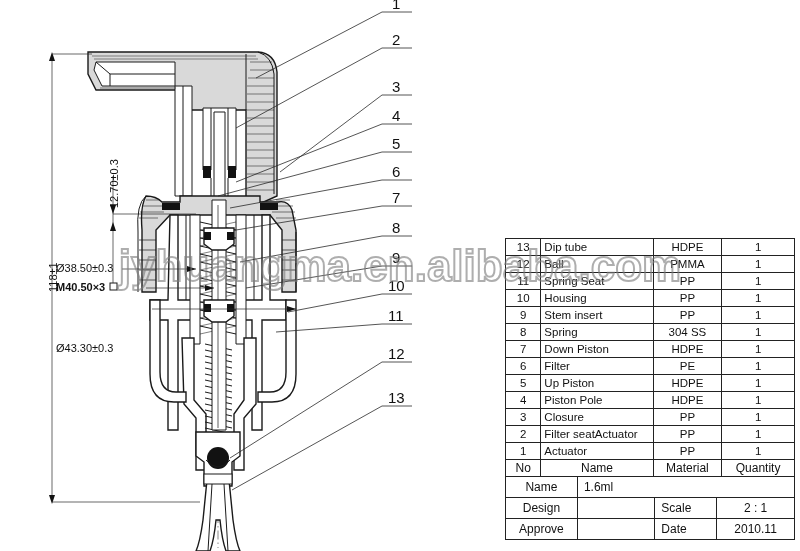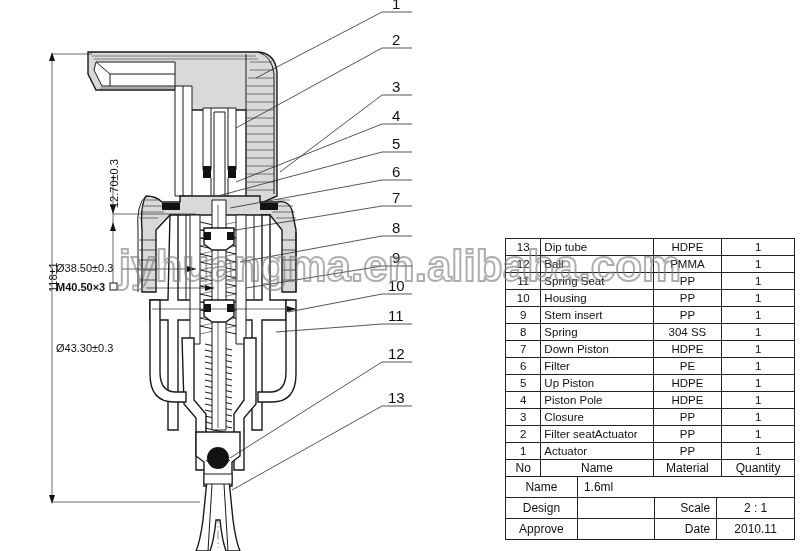--- a/index.html
+++ b/index.html
@@ -93,21 +93,21 @@
     color: #111;
   }
   #title-block td {
     border: 1px solid #222;
     height: 21px;
     padding: 0 6px;
     line-height: 19px;
   }
   .tb-lbl  { width: 72px; text-align: center; }
   .tb-val  { width: 78px; text-align: left; padding-left: 10px; }
-  .tb-lbl2 { width: 62px; text-align: right; }
+  .tb-lbl2 { width: 62px; text-align: left; }
   .tb-val2 { width: 78px; text-align: center; }
   .tb-wide { text-align: left; padding-left: 22px; margin-left: 31px; }
 
   
   #watermark {
     position: absolute;
     left: 0px;
     top: 233px;
     width: 800px;
     height: 66px;

